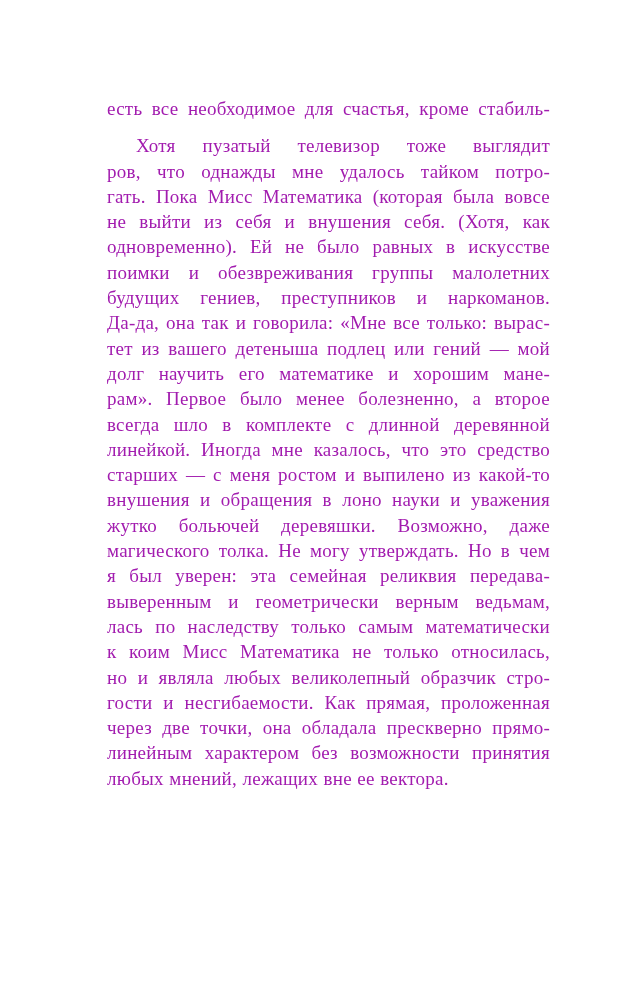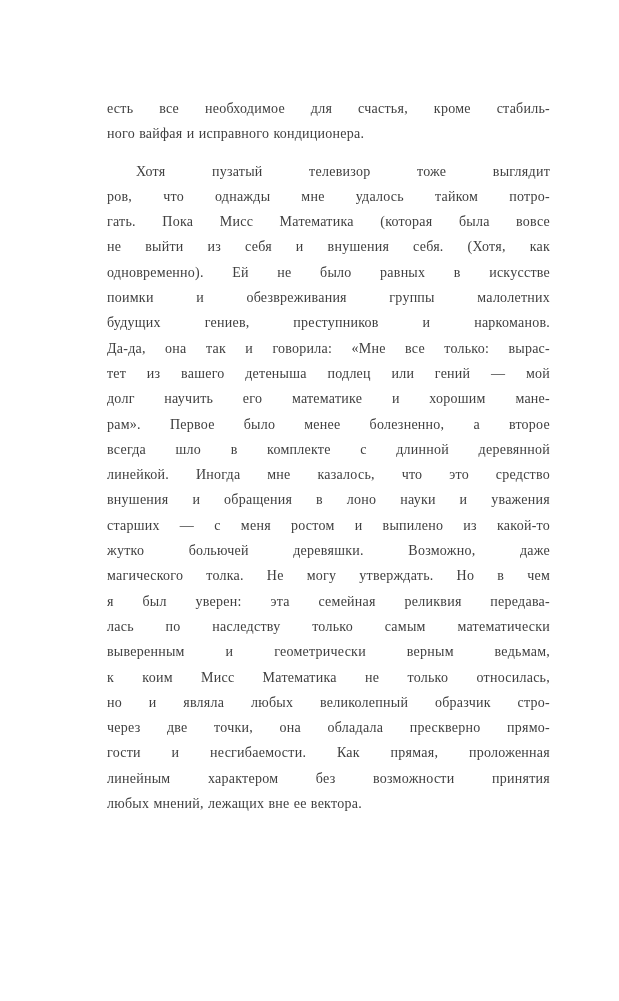--- a/index.html
+++ b/index.html
@@ -12,24 +12,24 @@
     background: #ffffff;
     overflow: hidden;
   }
   .page {
     box-sizing: border-box;
     width: 619px;
     height: 1001px;
     padding: 96px 69px 0 107px;
     background: #ffffff;
     font-family: "Liberation Serif", "DejaVu Serif", serif;
-    font-size: 14px;
+    font-size: 19px;
     line-height: 25.3px;
     letter-spacing: 0.25px;
-    color: #404040;
+    color: #a21caf;
   }
   .paragraph {
     margin: 0;
   }
   .line {
     text-align: justify;
     text-align-last: justify;
     white-space: normal;
     word-spacing: 0.5px;
   }
@@ -41,44 +41,43 @@
     margin-top: 12px;
   }
 </style>
 </head>
 <body>
 
 <div class="page">
   <div class="text-block" id="text-block">
       <div class="paragraph">
         <div class="line first">есть все необходимое для счастья, кроме стабиль-</div>
-        <div class="line last">ного вайфая и исправного кондиционера.</div>
       </div>
       <div class="paragraph indented">
         <div class="line first">Хотя пузатый телевизор тоже выглядит</div>
         <div class="line">ров, что однажды мне удалось тайком потро-</div>
         <div class="line">гать. Пока Мисс Математика (которая была вовсе</div>
         <div class="line">не выйти из себя и внушения себя. (Хотя, как</div>
         <div class="line">одновременно). Ей не было равных в искусстве</div>
         <div class="line">поимки и обезвреживания группы малолетних</div>
         <div class="line">будущих гениев, преступников и наркоманов.</div>
         <div class="line">Да-да, она так и говорила: «Мне все только: вырас-</div>
         <div class="line">тет из вашего детеныша подлец или гений — мой</div>
         <div class="line">долг научить его математике и хорошим мане-</div>
         <div class="line">рам». Первое было менее болезненно, а второе</div>
         <div class="line">всегда шло в комплекте с длинной деревянной</div>
         <div class="line">линейкой. Иногда мне казалось, что это средство</div>
+        <div class="line">старших — с меня ростом и выпилено из какой-то</div>
         <div class="line">внушения и обращения в лоно науки и уважения</div>
-        <div class="line">старших — с меня ростом и выпилено из какой-то</div>
         <div class="line">жутко больючей деревяшки. Возможно, даже</div>
         <div class="line">магического толка. Не могу утверждать. Но в чем</div>
         <div class="line">я был уверен: эта семейная реликвия передава-</div>
+        <div class="line">выверенным и геометрически верным ведьмам,</div>
         <div class="line">лась по наследству только самым математически</div>
-        <div class="line">выверенным и геометрически верным ведьмам,</div>
         <div class="line">к коим Мисс Математика не только относилась,</div>
         <div class="line">но и являла любых великолепный образчик стро-</div>
+        <div class="line">гости и несгибаемости. Как прямая, проложенная</div>
         <div class="line">через две точки, она обладала прескверно прямо-</div>
-        <div class="line">гости и несгибаемости. Как прямая, проложенная</div>
         <div class="line">линейным характером без возможности принятия</div>
         <div class="line last">любых мнений, лежащих вне ее вектора.</div>
       </div>
     </div>
 </div>
 
 </body></html>

